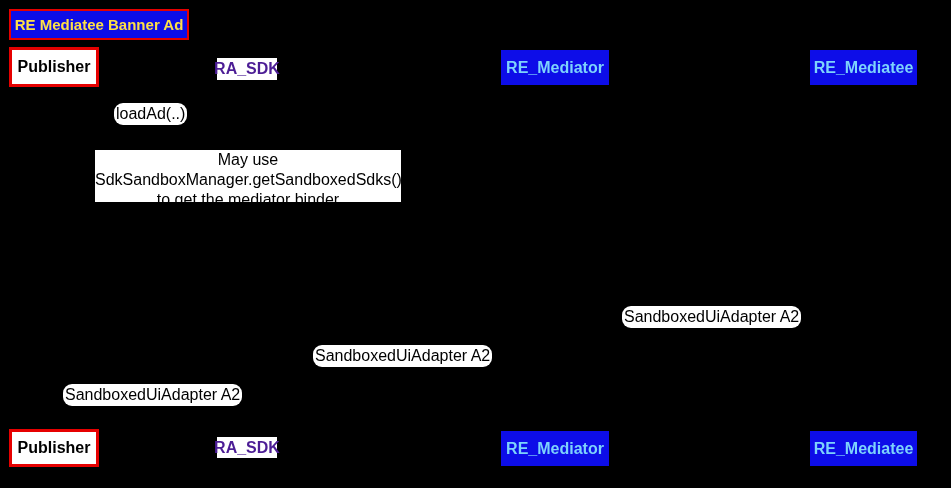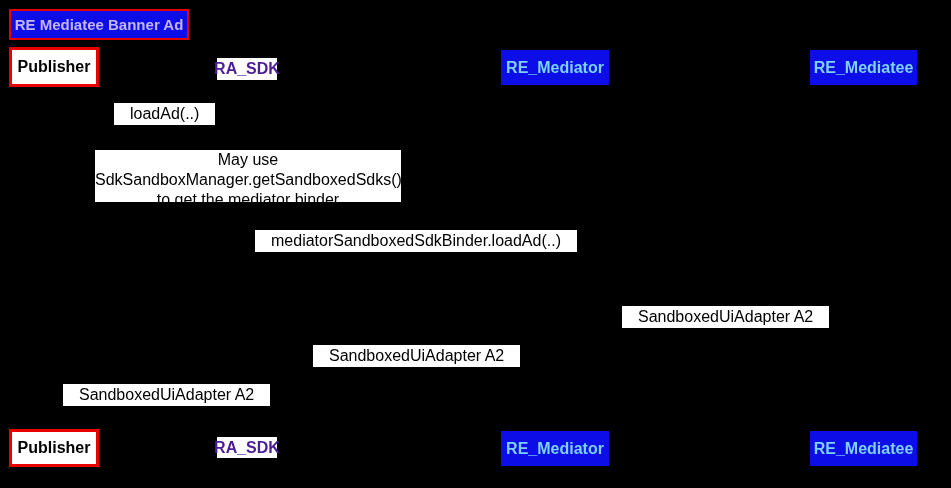--- a/index.html
+++ b/index.html
@@ -15,21 +15,21 @@
     font-family: "Liberation Sans", sans-serif;
     overflow: hidden;
   }
   .title-box {
     position: absolute;
     left: 9px; top: 9px;
     width: 180px; height: 31px;
     box-sizing: border-box;
     background: var(--blue, #0d0de8);
     border: 2px solid var(--red, #e60000);
-    color: #c4b5fd;
+    color: #fde047;
     font-size: 15px;
     font-weight: bold;
     display: flex;
     align-items: center;
     justify-content: center;
     white-space: nowrap;
   }
   .participant {
     position: absolute;
     box-sizing: border-box;
@@ -74,22 +74,23 @@
   #lifeline-rasdk     { left: 247px; }
   #lifeline-mediator  { left: 555px; }
   #lifeline-mediatee  { left: 863px; }
 
   .msg {
     position: absolute;
     background: #ffffff;
     color: #000000;
     font-size: 16px;
     line-height: 20px;
-    padding: 1px 16px;
+    padding: 1px 2px;
     white-space: nowrap;
+    border-radius: 9px;
   }
   #msg-loadad          { left: 114px; top: 103px; }
   #msg-mediator-loadad { left: 255px; top: 230px; }
   #msg-mediatee-loadad { left: 563px; top: 270px; }
   #ret-uiadapter-1     { left: 622px; top: 306px; }
   #ret-uiadapter-2     { left: 313px; top: 345px; }
   #ret-uiadapter-3     { left: 63px;  top: 384px; }
 
   .note {
     position: absolute;
@@ -120,21 +121,20 @@
   <div class="participant p-white" id="rasdk-top">RA_SDK</div>
   <div class="participant p-blue" id="mediator-top">RE_Mediator</div>
   <div class="participant p-blue" id="mediatee-top">RE_Mediatee</div>
 
   <div class="msg" id="msg-loadad">loadAd(..)</div>
 
   <div class="note">May use
 SdkSandboxManager.getSandboxedSdks()
 to get the mediator binder</div>
 
-  <div class="msg" id="msg-mediator-loadad">mediatorSandboxedSdkBinder.loadAd(..)</div>
   <div class="msg" id="ret-uiadapter-1">SandboxedUiAdapter A2</div>
   <div class="msg" id="ret-uiadapter-2">SandboxedUiAdapter A2</div>
   <div class="msg" id="ret-uiadapter-3">SandboxedUiAdapter A2</div>
 
   <div class="participant p-red" id="publisher-bottom">Publisher</div>
   <div class="participant p-white" id="rasdk-bottom">RA_SDK</div>
   <div class="participant p-blue" id="mediator-bottom">RE_Mediator</div>
   <div class="participant p-blue" id="mediatee-bottom">RE_Mediatee</div>
 
 </div>

